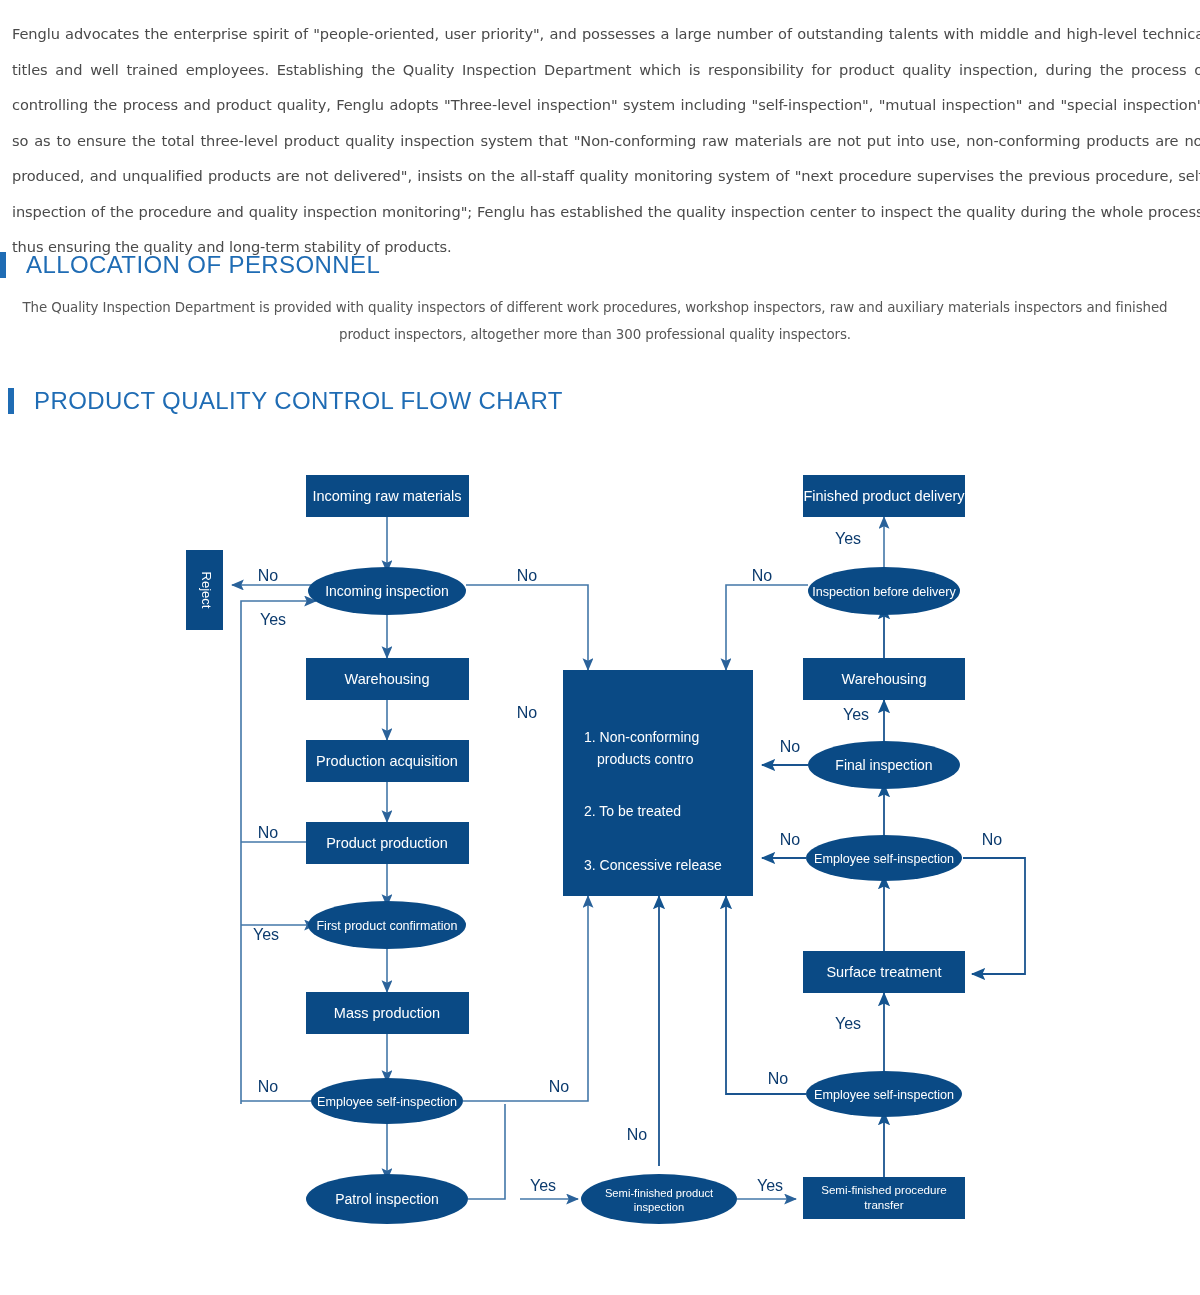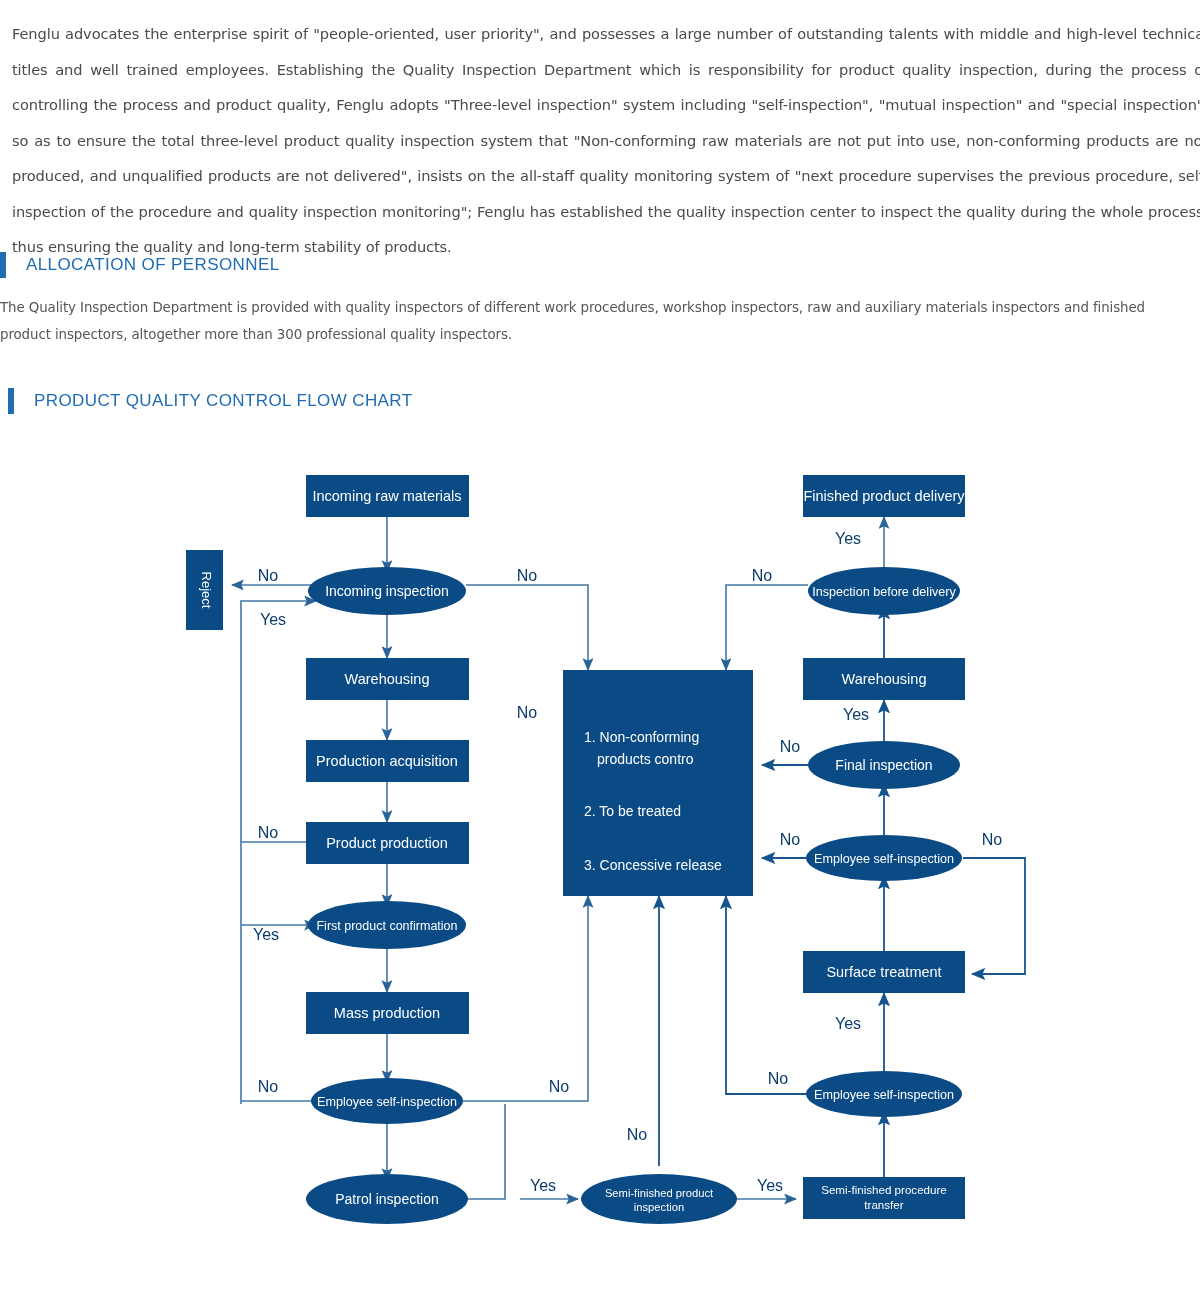--- a/index.html
+++ b/index.html
@@ -27,34 +27,35 @@
   .section { position:absolute; left:0; }
   .sec-head {
     display:flex; align-items:center;
     height:34px;
   }
   .sec-bar {
     width:6px; height:26px; background:#1f6cb4; margin-right:20px;
   }
   .sec-title {
     font-family:"Liberation Sans", sans-serif;
-    font-size:17px;
+    font-size:24px;
     font-weight:400;
     color:#1f6cb4;
     letter-spacing:0.4px;
     white-space:nowrap;
   }
   .sec-body {
     font-family:"DejaVu Sans", sans-serif;
     font-size:13.4px;
     line-height:27px;
     color:#565656;
     width:1190px;
     margin-top:12px;
     letter-spacing:-0.1px;
+    text-align:center;
   }
 
   #sec-personnel { top:248px; }
   #sec-flow { top:384px;margin-left:8px; }
 
   #flow-wrap { position:absolute; left:0; top:444px; width:1080px; height:830px; }
   svg.flow { display:block; }
   .nlabel {
     font-family:"Liberation Sans", sans-serif;
     fill:#ffffff;

